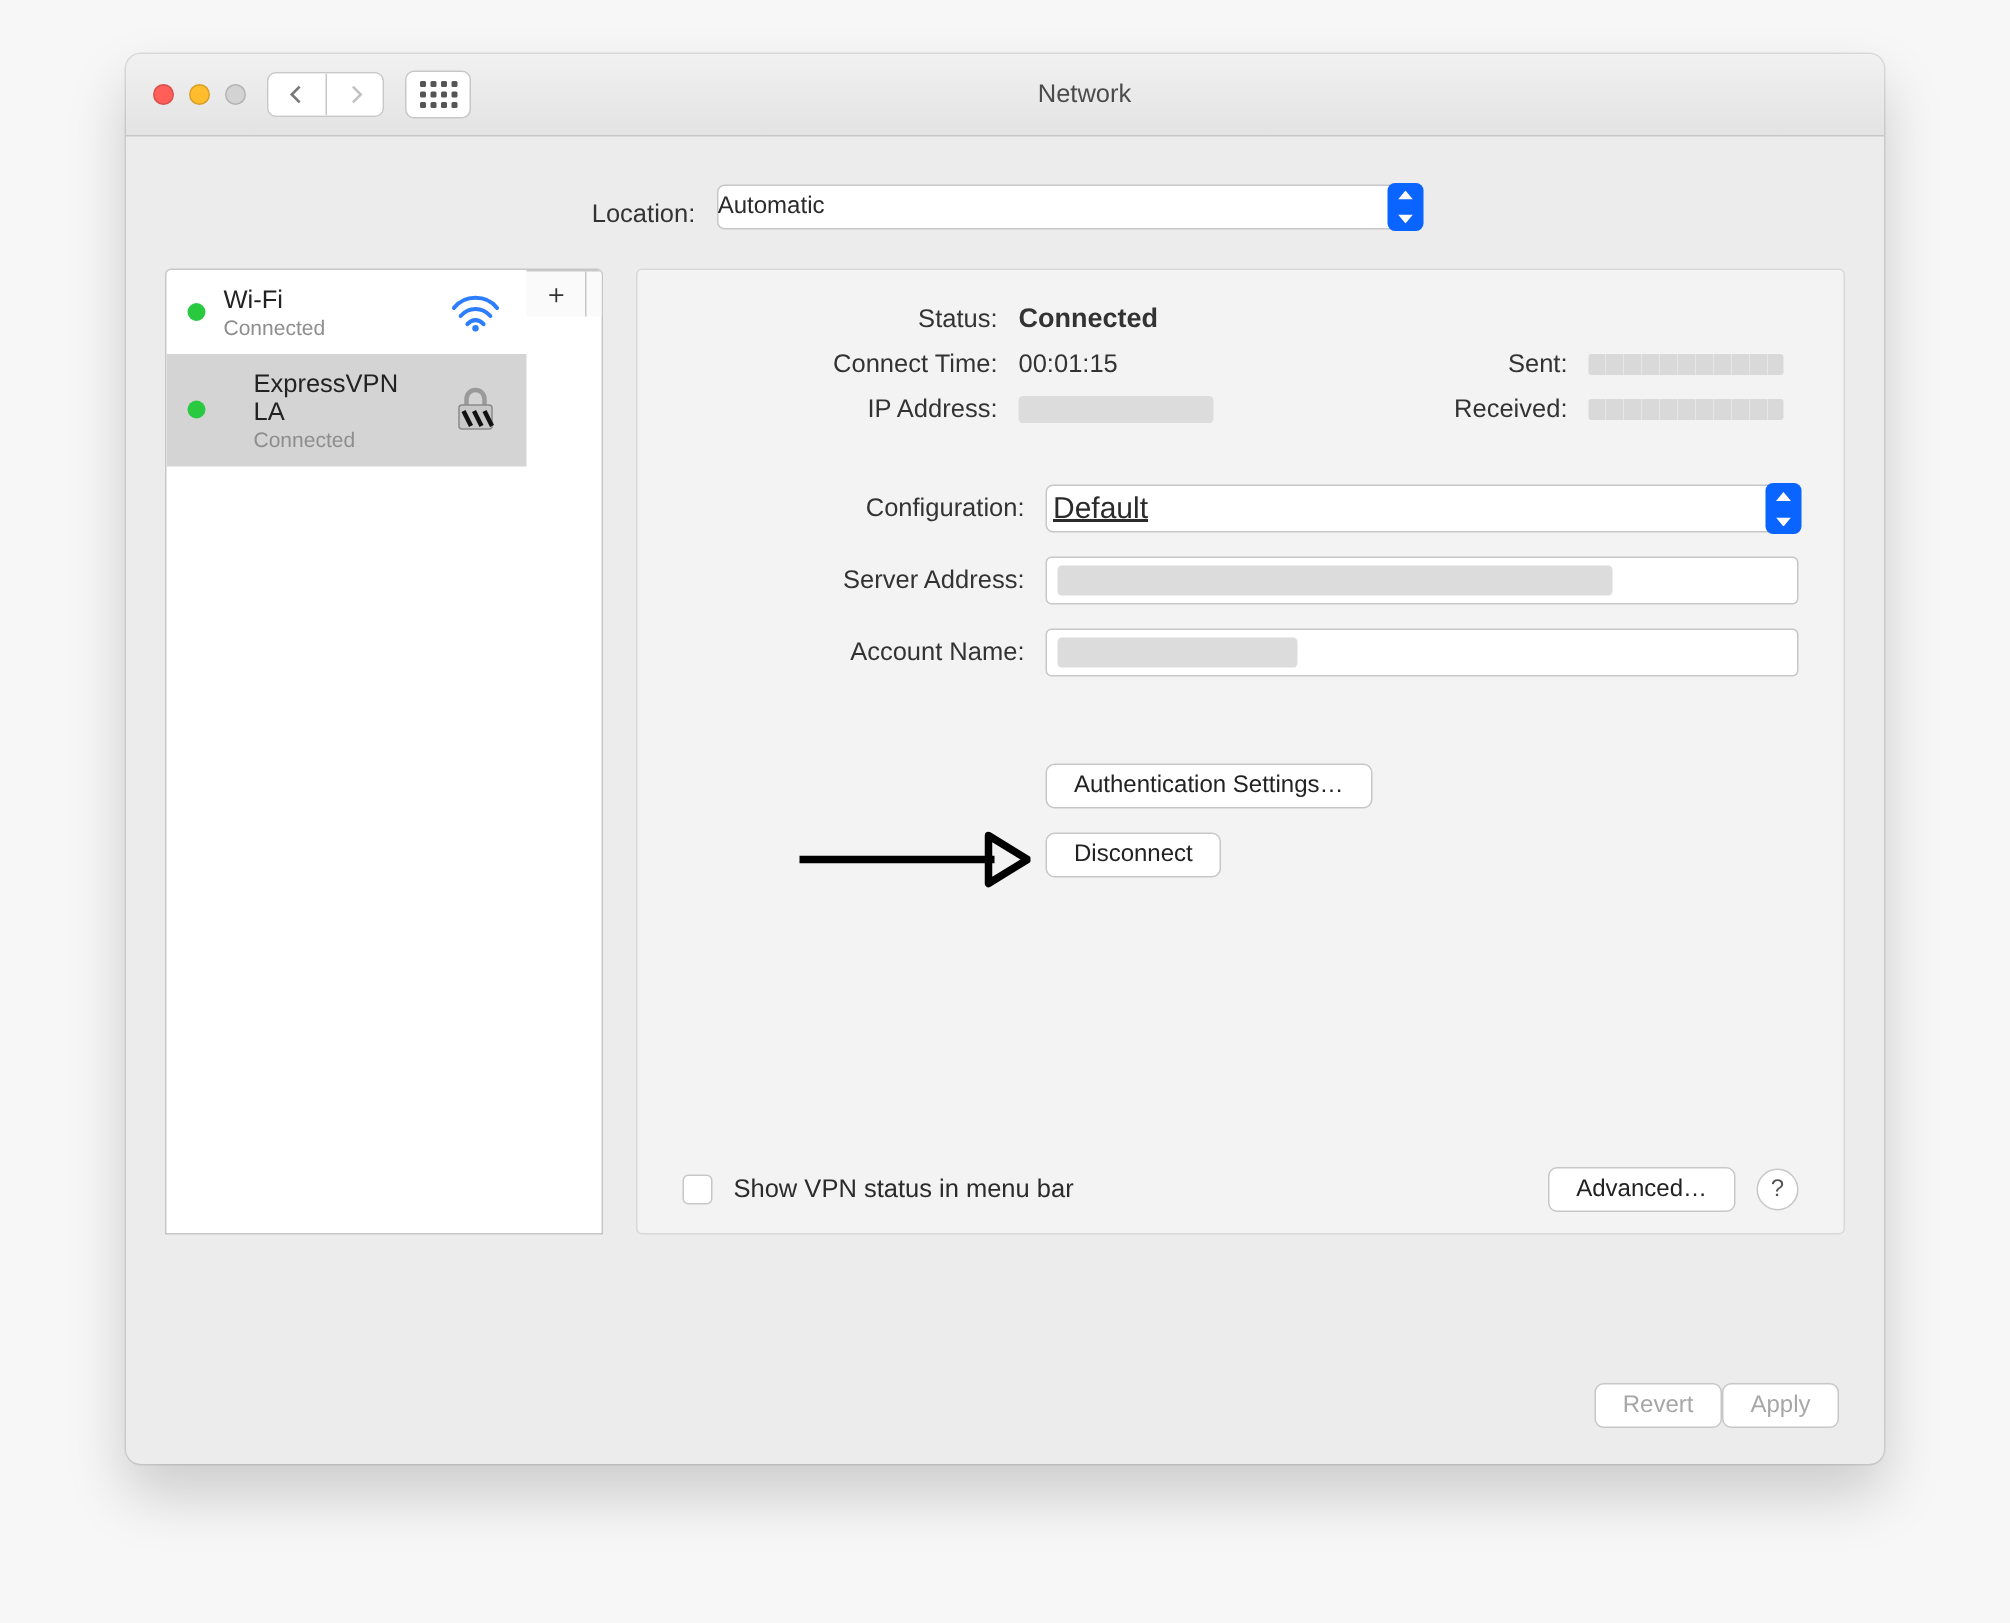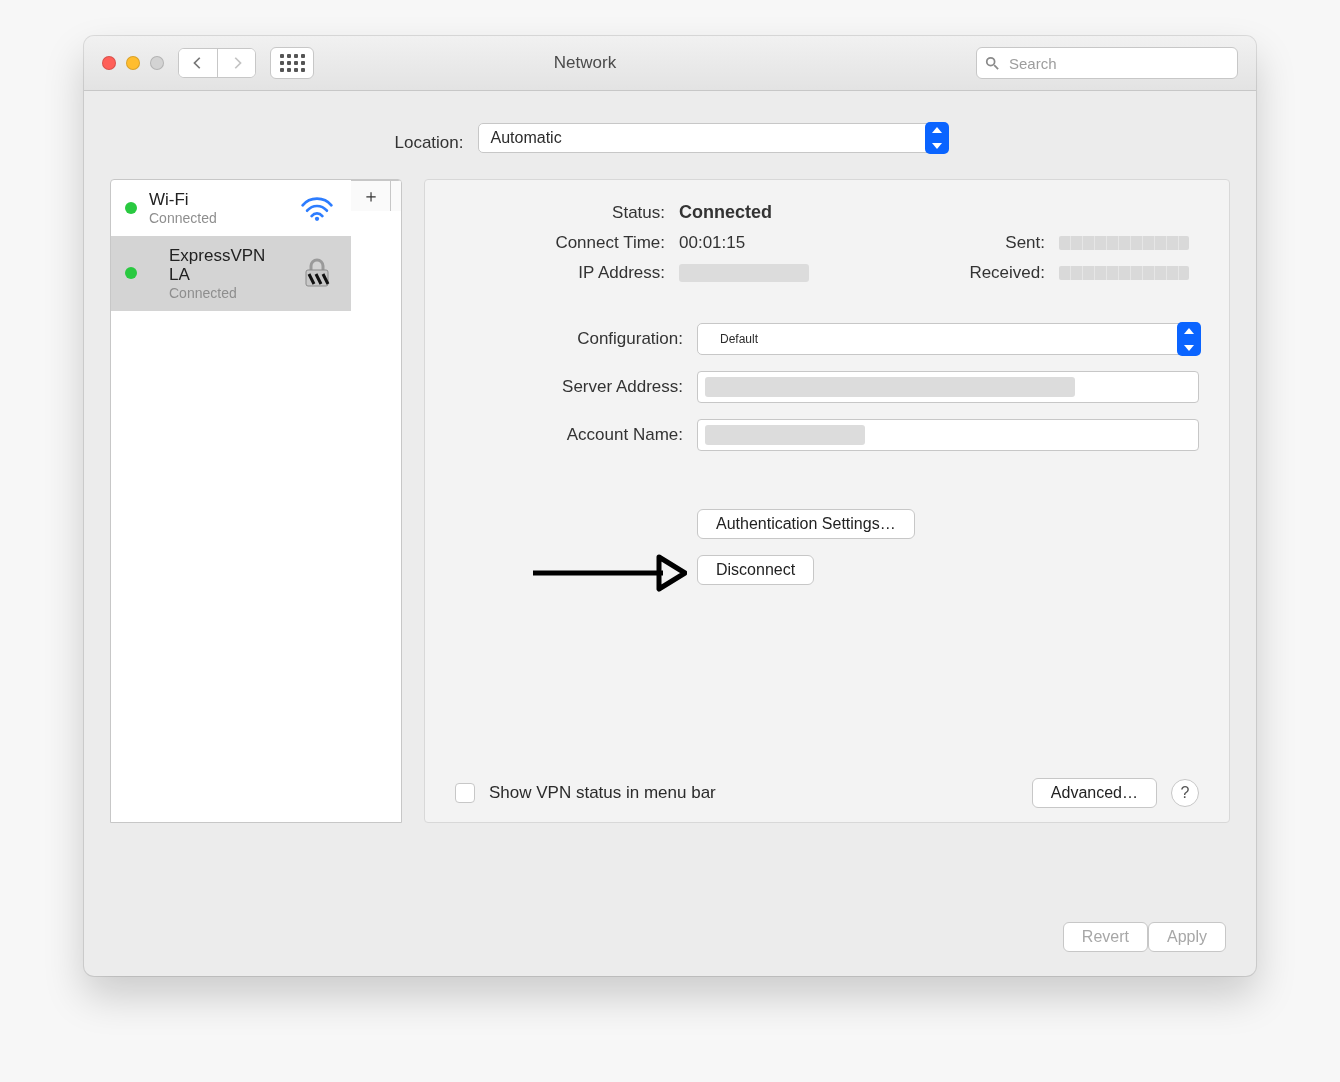--- a/index.html
+++ b/index.html
@@ -52,21 +52,21 @@
             display:flex; align-items:center; padding:0 8px; gap:8px;}
   .search svg { width:14px; height:14px; stroke:#8a8a8a; fill:none; stroke-width:2;}
   .search input { border:none; outline:none; flex:1; font-size:15px; color:#333; background:transparent;}
   .search input::placeholder { color:#9d9d9d;}
   
   .body { padding:22px 26px 22px 26px; }
   .loc-row { display:flex; align-items:flex-end; justify-content:center; gap:14px; margin:10px 0 26px;}
   .loc-row label { font-size:17px; color:#333;}
   .combo { position:relative; width:468px; height:30px; }
   .combo .field { position:absolute; inset:0; background:#fff; border:1px solid var(--border);
-                  border-radius:5px; display:flex; align-items:center; padding-left:12px; font-size:16px;}
+                  border-radius:5px; display:flex; align-items:center; padding-left:0; font-size:16px;}
   .combo .stepper { position:absolute; right:-3px; top:-1px; width:24px; height:32px;
                     background:var(--accent-blue); border-radius:5px;
                     display:flex; flex-direction:column;}
   .combo .stepper span { flex:1; display:flex; align-items:center; justify-content:center;}
   .combo .stepper svg { width:10px; height:6px; fill:#fff;}
   .columns { display:flex; gap:22px; }
   
   .svc-list {
     width:290px; background:#fff; border:1px solid var(--border); border-top-left-radius:4px;
     border-top-right-radius:4px; display:flex; flex-direction:row; overflow:hidden;
@@ -107,21 +107,21 @@
   .kv .redact { height:18px; background:#dcdcdc; border-radius:3px; width:130px;}
   .form-rows { margin-top:40px; display:grid; grid-template-columns:228px 1fr; row-gap:16px; column-gap:14px;
                align-items:center; font-size:17px;}
   .form-rows label { text-align:right; color:#333;}
   .tf { position:relative; height:32px;}
   .tf input { position:absolute; inset:0; border:1px solid var(--border); border-radius:4px;
               padding:0 10px; font-size:16px; background:#fff;}
   .tf .redact-s { position:absolute; left:8px; top:6px; height:20px; background:#dcdcdc; border-radius:3px;}
   .combo2 { position:relative; height:32px;}
   .combo2 .field { position:absolute; inset:0; background:#fff; border:1px solid var(--border); border-radius:5px;
-                   display:flex; align-items:center; padding-left:22px; font-size:12px;}
+                   display:flex; align-items:center; padding-left:4px; font-size:20px;text-decoration:underline;}
   .combo2 .stepper { position:absolute; right:-2px; top:-1px; width:24px; height:34px;
                      background:var(--accent-blue); border-radius:5px;
                      display:flex; flex-direction:column;}
   .combo2 .stepper span { flex:1; display:flex; align-items:center; justify-content:center;}
   .combo2 .stepper svg { width:10px; height:6px; fill:#fff;}
   .btn { display:inline-flex; align-items:center; justify-content:center; height:30px;
          padding:0 18px; background:#fff; border:1px solid var(--border); border-radius:6px;
          font-size:16px; color:#222;}
   .btn.disabled { color:#a7a7a7; }
   .stack-btns { margin-top:58px; margin-left:242px; display:flex; flex-direction:column; gap:16px; align-items:flex-start; position:relative;}
@@ -170,27 +170,20 @@
             <i></i>
             <i></i>
             <i></i>
             <i></i>
             <i></i>
             <i></i>
             <i></i>
         </span>
       </div>
       <div class="title">Network</div>
-      <div class="search">
-        <svg viewBox="0 0 16 16">
-            <circle cx="6.5" cy="6.5" r="4.5"></circle>
-            <line x1="10.5" y1="10.5" x2="15" y2="15"></line>
-          </svg>
-        <input type="text" placeholder="Search" style="">
-      </div>
     </div>
 
     <div class="body">
       <div class="loc-row">
         <label>Location:</label>
         <div class="combo">
           <div class="field">Automatic</div>
           <div class="stepper">
             <span>
                 <svg viewBox="0 0 10 6">

